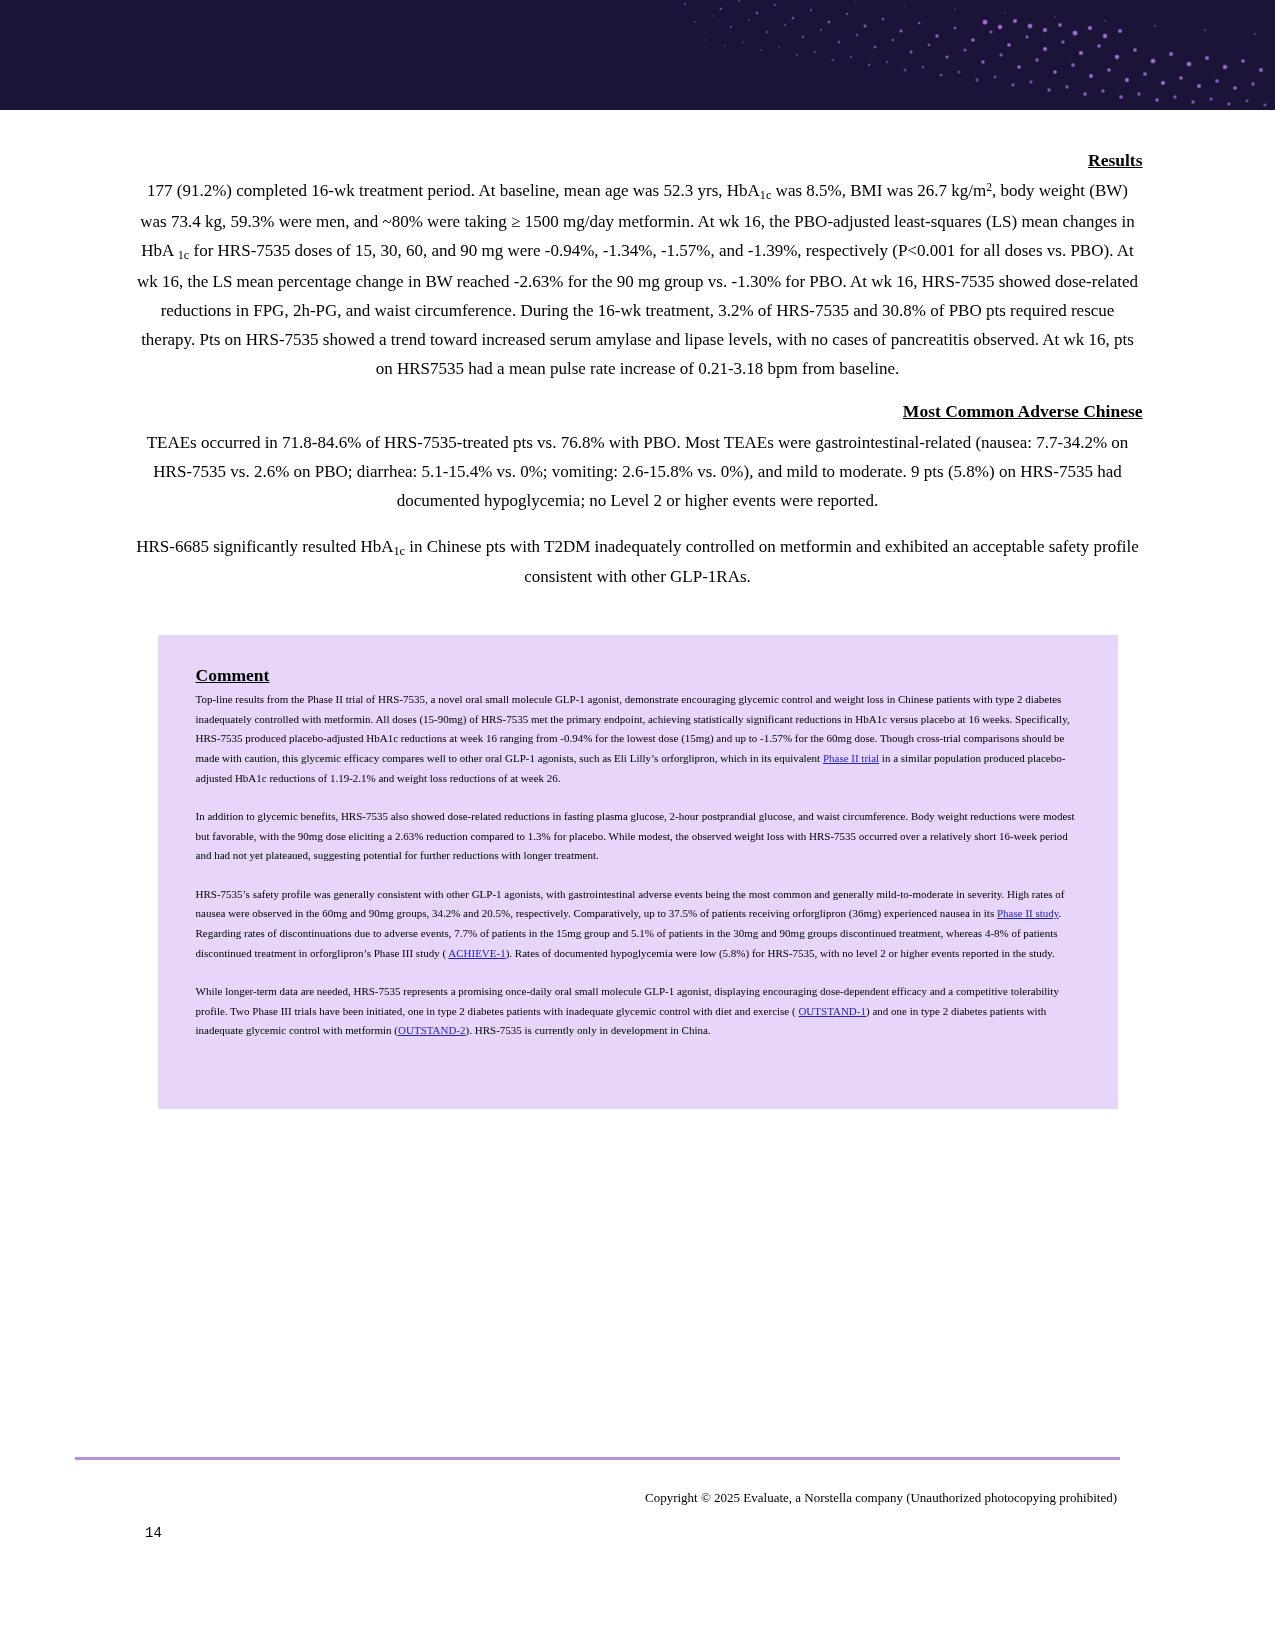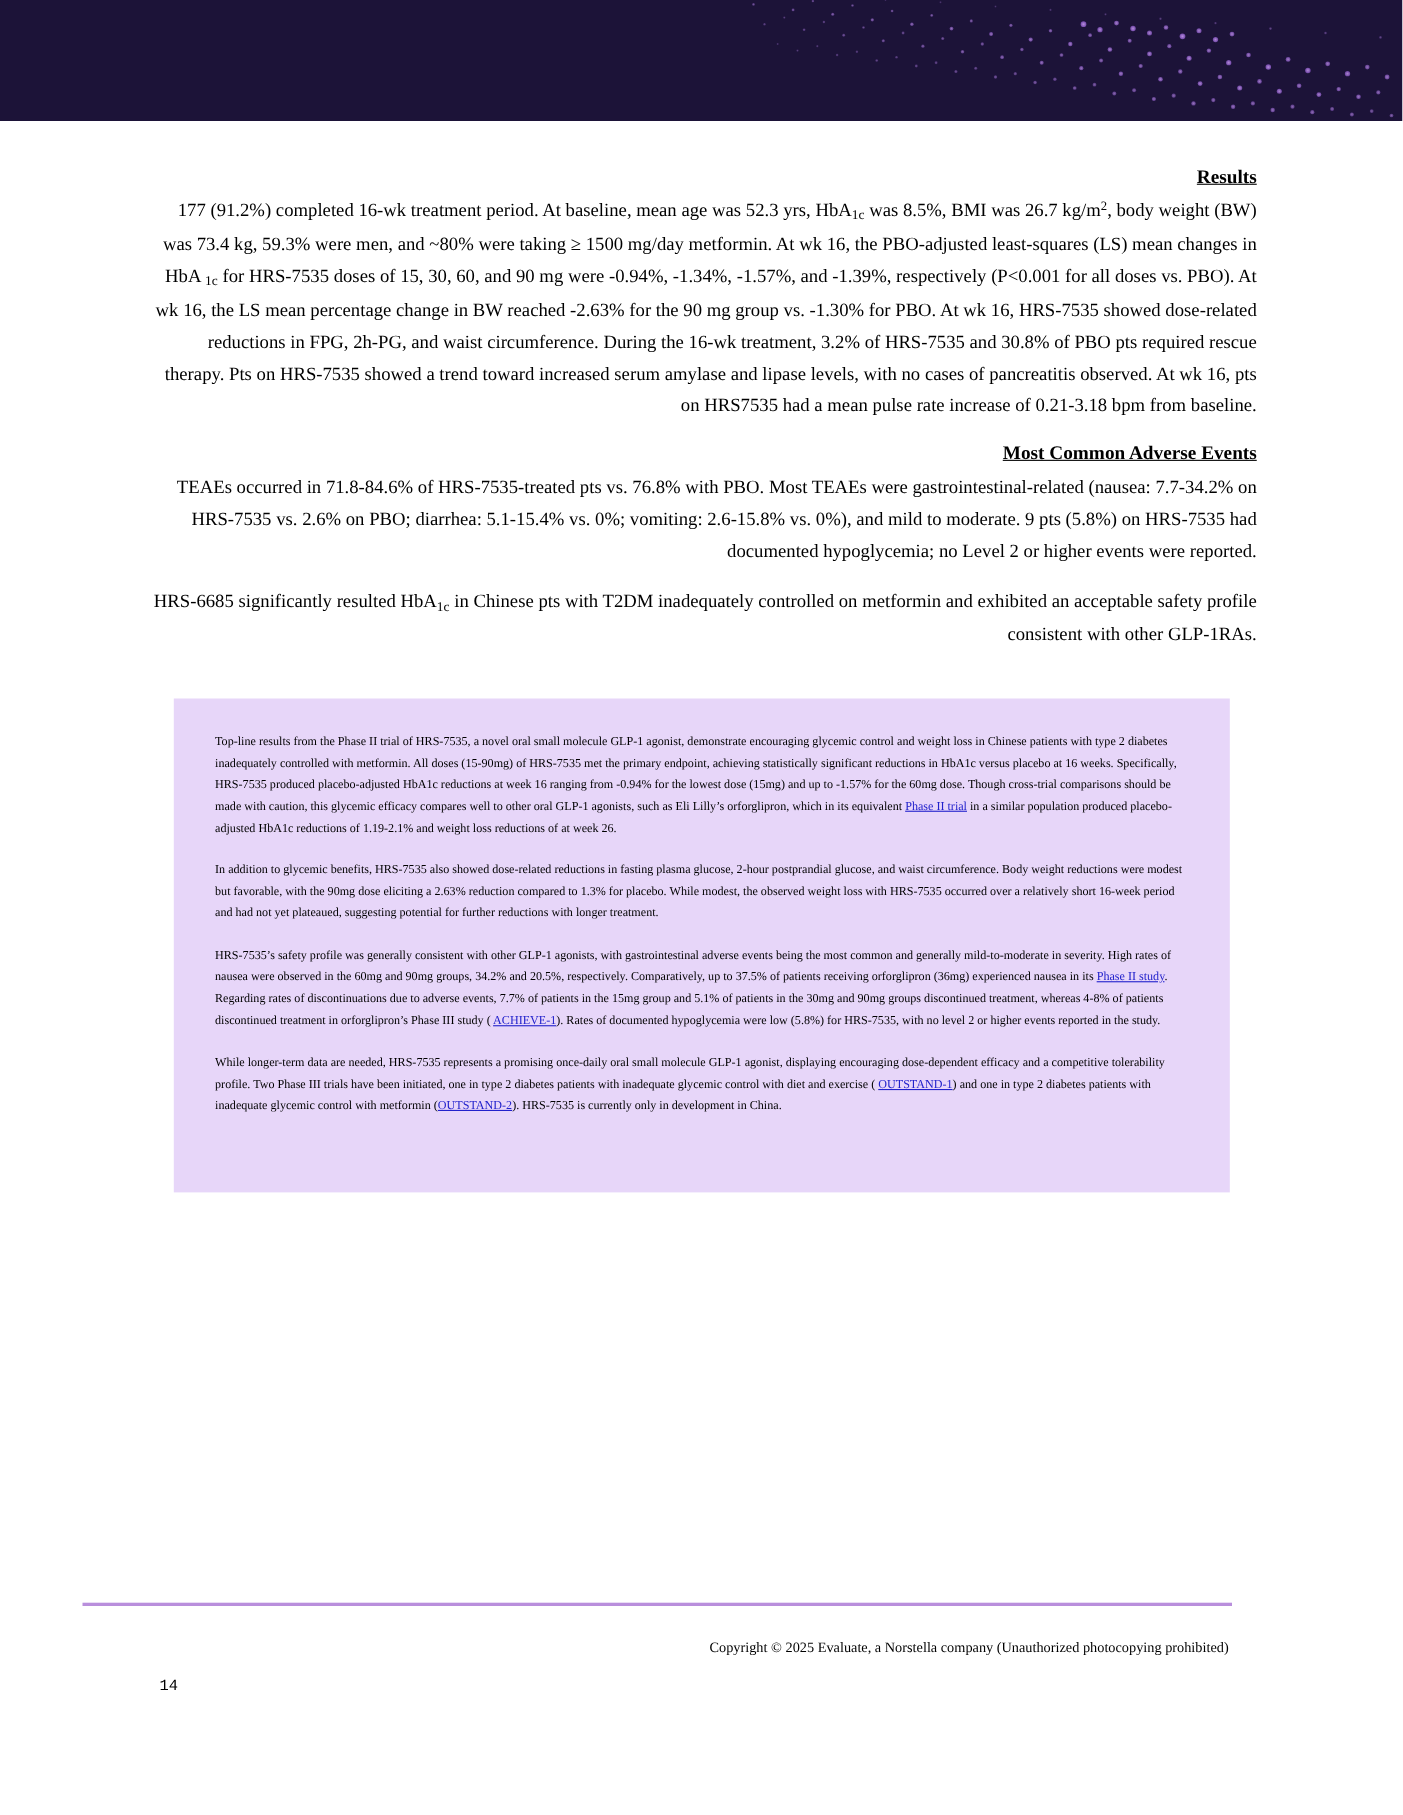--- a/index.html
+++ b/index.html
@@ -55,21 +55,21 @@
     padding: 0;
     line-height: 1.45;
     font-family: "Liberation Serif", serif;
     text-align: right;
   }
 
   p.body-text {
     font-size: 17px;
     line-height: 1.72;
     margin: 0 0 16px 0;
-    text-align: right;
+    text-align: center;
     font-family: "Liberation Serif", serif;
   }
 
   .sub {
     font-size: 0.72em;
     vertical-align: -0.28em;
   }
   .sup {
     font-size: 0.68em;
     vertical-align: 0.45em;
@@ -278,31 +278,32 @@
 
 <div class="page-content">
   <div class="doc-body">
 
     <div class="section-block">
       <h2 class="section-heading">Results</h2>
       <p class="body-text"><span>177 (91.2%) completed 16-wk treatment period. At baseline, mean age was 52.3 yrs, HbA</span><span class="sub">1c</span><span> was 8.5%, BMI was 26.7 kg/m</span><span class="sup">2</span><span>, body weight (BW) was 73.4 kg, 59.3% were men, and ~80% were taking ≥ 1500 mg/day metformin. At wk 16, the PBO-adjusted least-squares (LS) mean changes in HbA </span><span class="sub">1c</span><span> for HRS-7535 doses of 15, 30, 60, and 90 mg were -0.94%, -1.34%, -1.57%, and -1.39%, respectively (P&lt;0.001 for all doses vs. PBO). At wk 16, the LS mean percentage change in BW reached -2.63% for the 90 mg group vs. -1.30% for PBO. At wk 16, HRS-7535 showed dose-related reductions in FPG, 2h-PG, and waist circumference. During the 16-wk treatment, 3.2% of HRS-7535 and 30.8% of PBO pts required rescue therapy. Pts on HRS-7535 showed a trend toward increased serum amylase and lipase levels, with no cases of pancreatitis observed. At wk 16, pts on HRS7535 had a mean pulse rate increase of 0.21-3.18 bpm from baseline.</span></p>
     </div>
 
     <div class="section-block">
-      <h2 class="section-heading">Most Common Adverse Events</h2>
+      <h2 class="section-heading">Most Common Adverse Chinese</h2>
       <p class="body-text">TEAEs occurred in 71.8-84.6% of HRS-7535-treated pts vs. 76.8% with PBO. Most TEAEs were gastrointestinal-related (nausea: 7.7-34.2% on HRS-7535 vs. 2.6% on PBO; diarrhea: 5.1-15.4% vs. 0%; vomiting: 2.6-15.8% vs. 0%), and mild to moderate. 9 pts (5.8%) on HRS-7535 had documented hypoglycemia; no Level 2 or higher events were reported.</p>
     </div>
 
     <div class="section-block">
       <p class="body-text"><span>HRS-6685 significantly resulted HbA</span><span class="sub">1c</span><span> in Chinese pts with T2DM inadequately controlled on metformin and exhibited an acceptable safety profile consistent with other GLP-1RAs.</span></p>
     </div>
 
   </div>
 
   <div class="comment-box">
+    <h3>Comment</h3>
 
     <p><span>Top-line results from the Phase II trial of HRS-7535, a novel oral small molecule GLP-1 agonist, demonstrate encouraging glycemic control and weight loss in Chinese patients with type 2 diabetes inadequately controlled with metformin. All doses (15-90mg) of HRS-7535 met the primary endpoint, achieving statistically significant reductions in HbA1c versus placebo at 16 weeks. Specifically, HRS-7535 produced placebo-adjusted HbA1c reductions at week 16 ranging from -0.94% for the lowest dose (15mg) and up to -1.57% for the 60mg dose. Though cross-trial comparisons should be made with caution, this glycemic efficacy compares well to other oral GLP-1 agonists, such as Eli Lilly’s orforglipron, which in its equivalent </span><a class="doc-link" href="#">Phase II trial</a><span> in a similar population produced placebo-adjusted HbA1c reductions of 1.19-2.1% and weight loss reductions of at week 26.</span></p>
 
     <p>In addition to glycemic benefits, HRS-7535 also showed dose-related reductions in fasting plasma glucose, 2-hour postprandial glucose, and waist circumference. Body weight reductions were modest but favorable, with the 90mg dose eliciting a 2.63% reduction compared to 1.3% for placebo. While modest, the observed weight loss with HRS-7535 occurred over a relatively short 16-week period and had not yet plateaued, suggesting potential for further reductions with longer treatment.</p>
 
     <p><span>HRS-7535’s safety profile was generally consistent with other GLP-1 agonists, with gastrointestinal adverse events being the most common and generally mild-to-moderate in severity. High rates of nausea were observed in the 60mg and 90mg groups, 34.2% and 20.5%, respectively. Comparatively, up to 37.5% of patients receiving orforglipron (36mg) experienced nausea in its </span><a class="doc-link" href="#">Phase II study</a><span>. Regarding rates of discontinuations due to adverse events, 7.7% of patients in the 15mg group and 5.1% of patients in the 30mg and 90mg groups discontinued treatment, whereas 4-8% of patients discontinued treatment in orforglipron’s Phase III study ( </span><a class="doc-link" href="#">ACHIEVE-1</a><span>). Rates of documented hypoglycemia were low (5.8%) for HRS-7535, with no level 2 or higher events reported in the study.</span></p>
 
     <p><span>While longer-term data are needed, HRS-7535 represents a promising once-daily oral small molecule GLP-1 agonist, displaying encouraging dose-dependent efficacy and a competitive tolerability profile. Two Phase III trials have been initiated, one in type 2 diabetes patients with inadequate glycemic control with diet and exercise ( </span><a class="doc-link" href="#">OUTSTAND-1</a><span>) and one in type 2 diabetes patients with inadequate glycemic control with metformin (</span><a class="doc-link" href="#">OUTSTAND-2</a><span>). HRS-7535 is currently only in development in China.</span></p>
   </div>
 </div>

